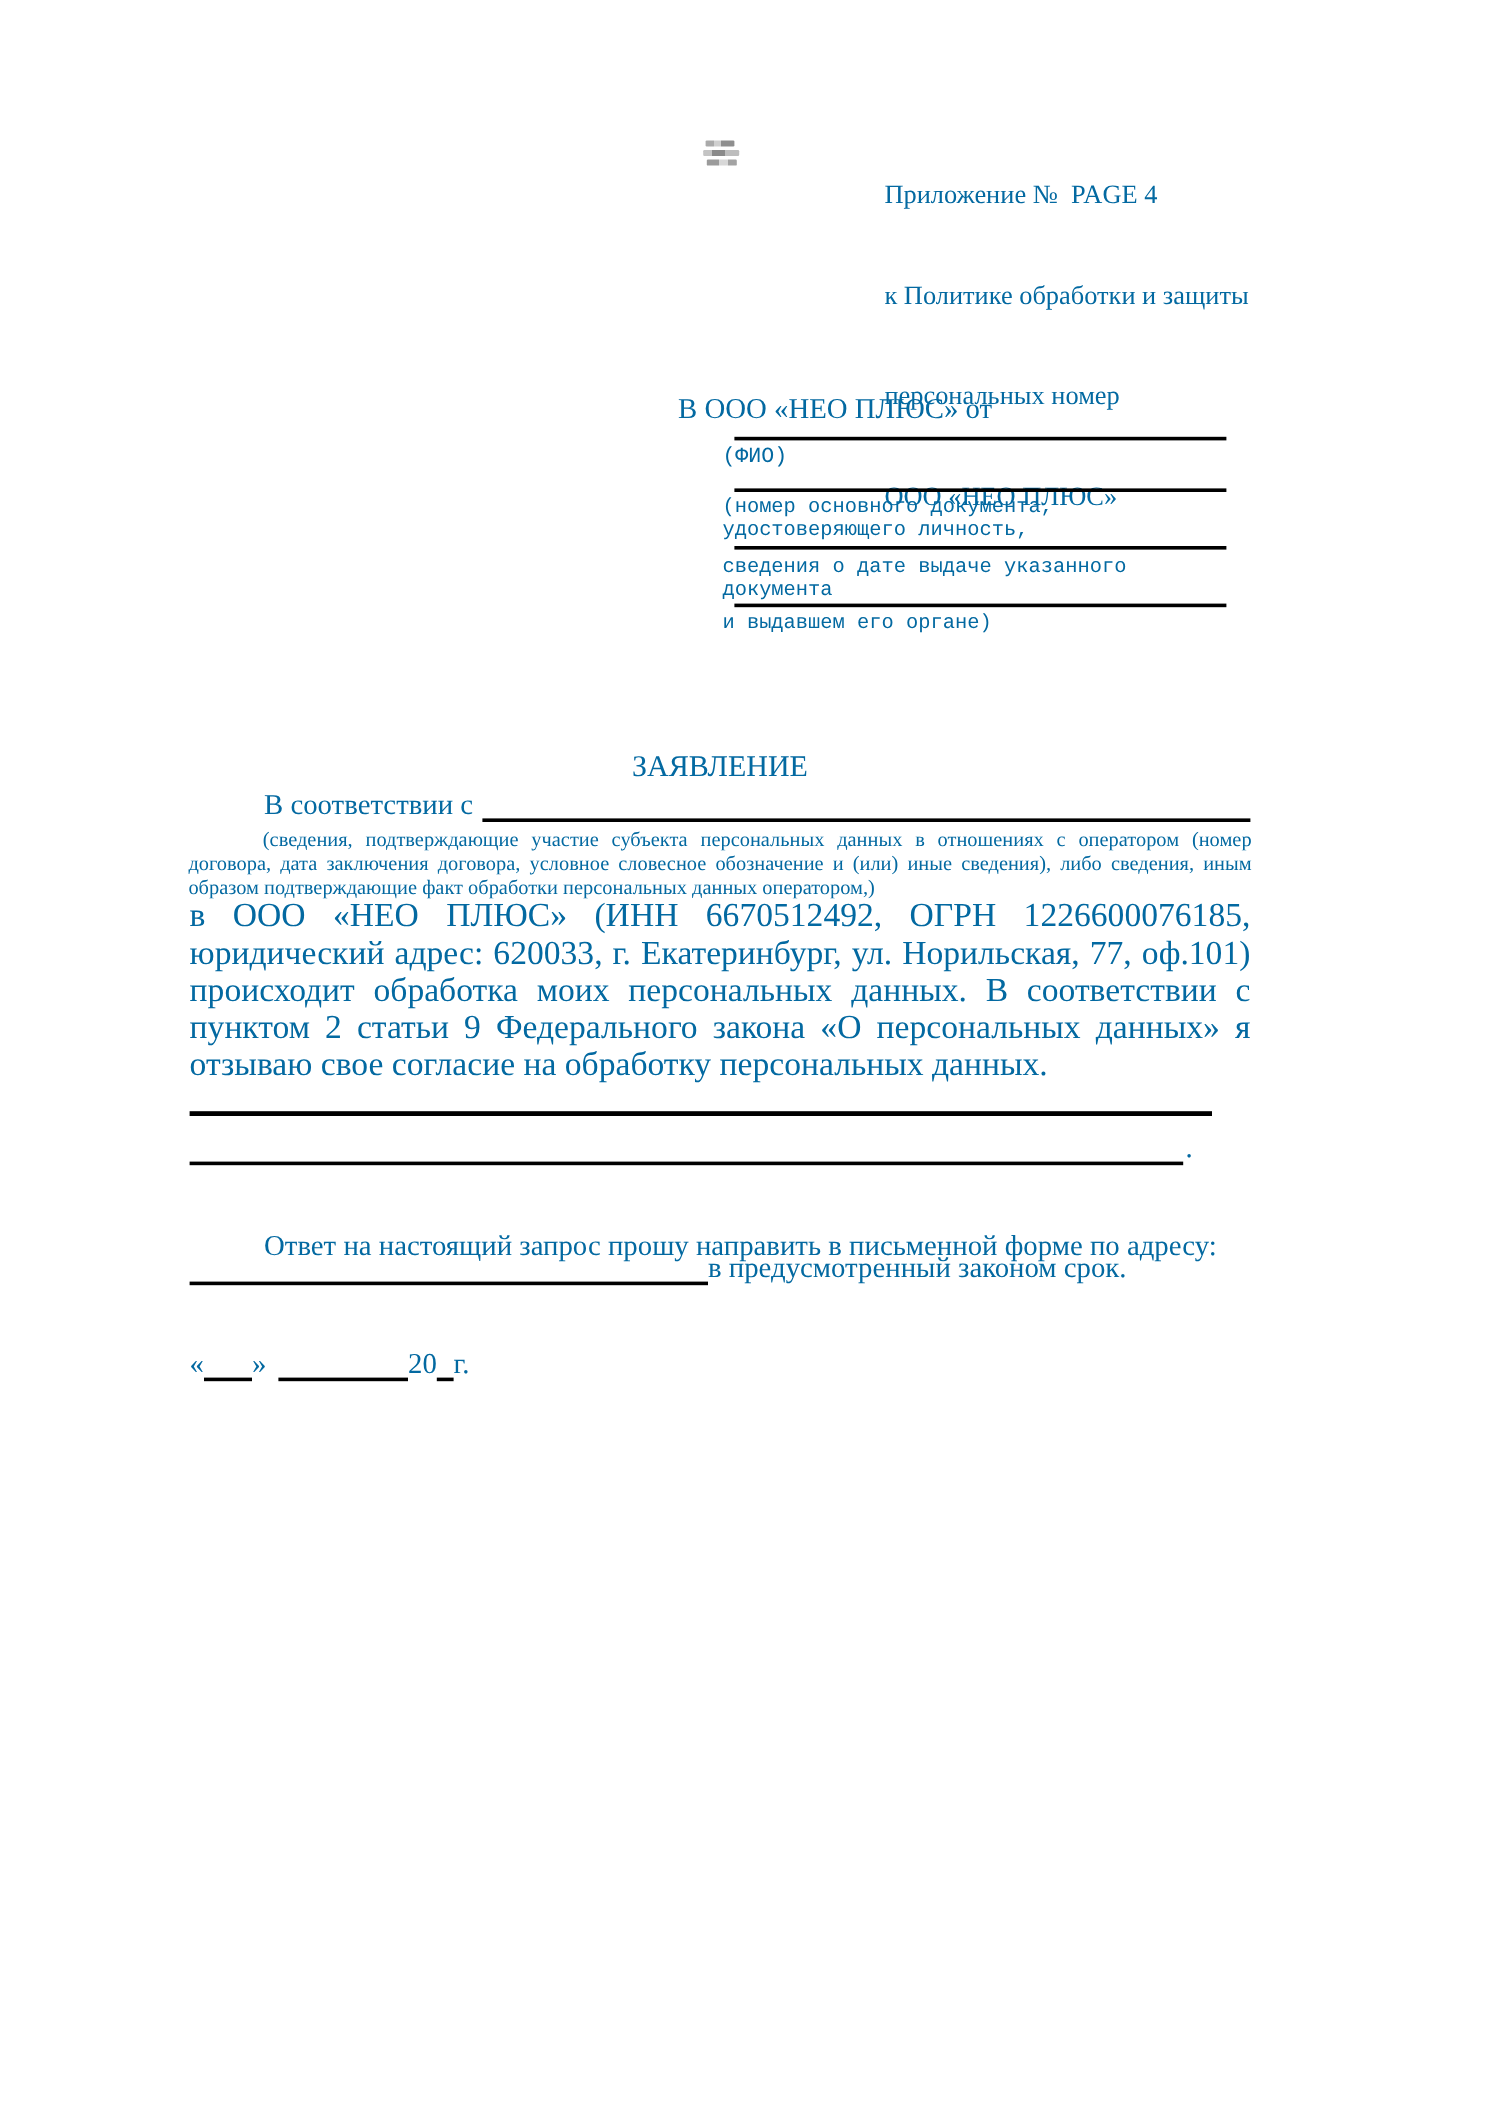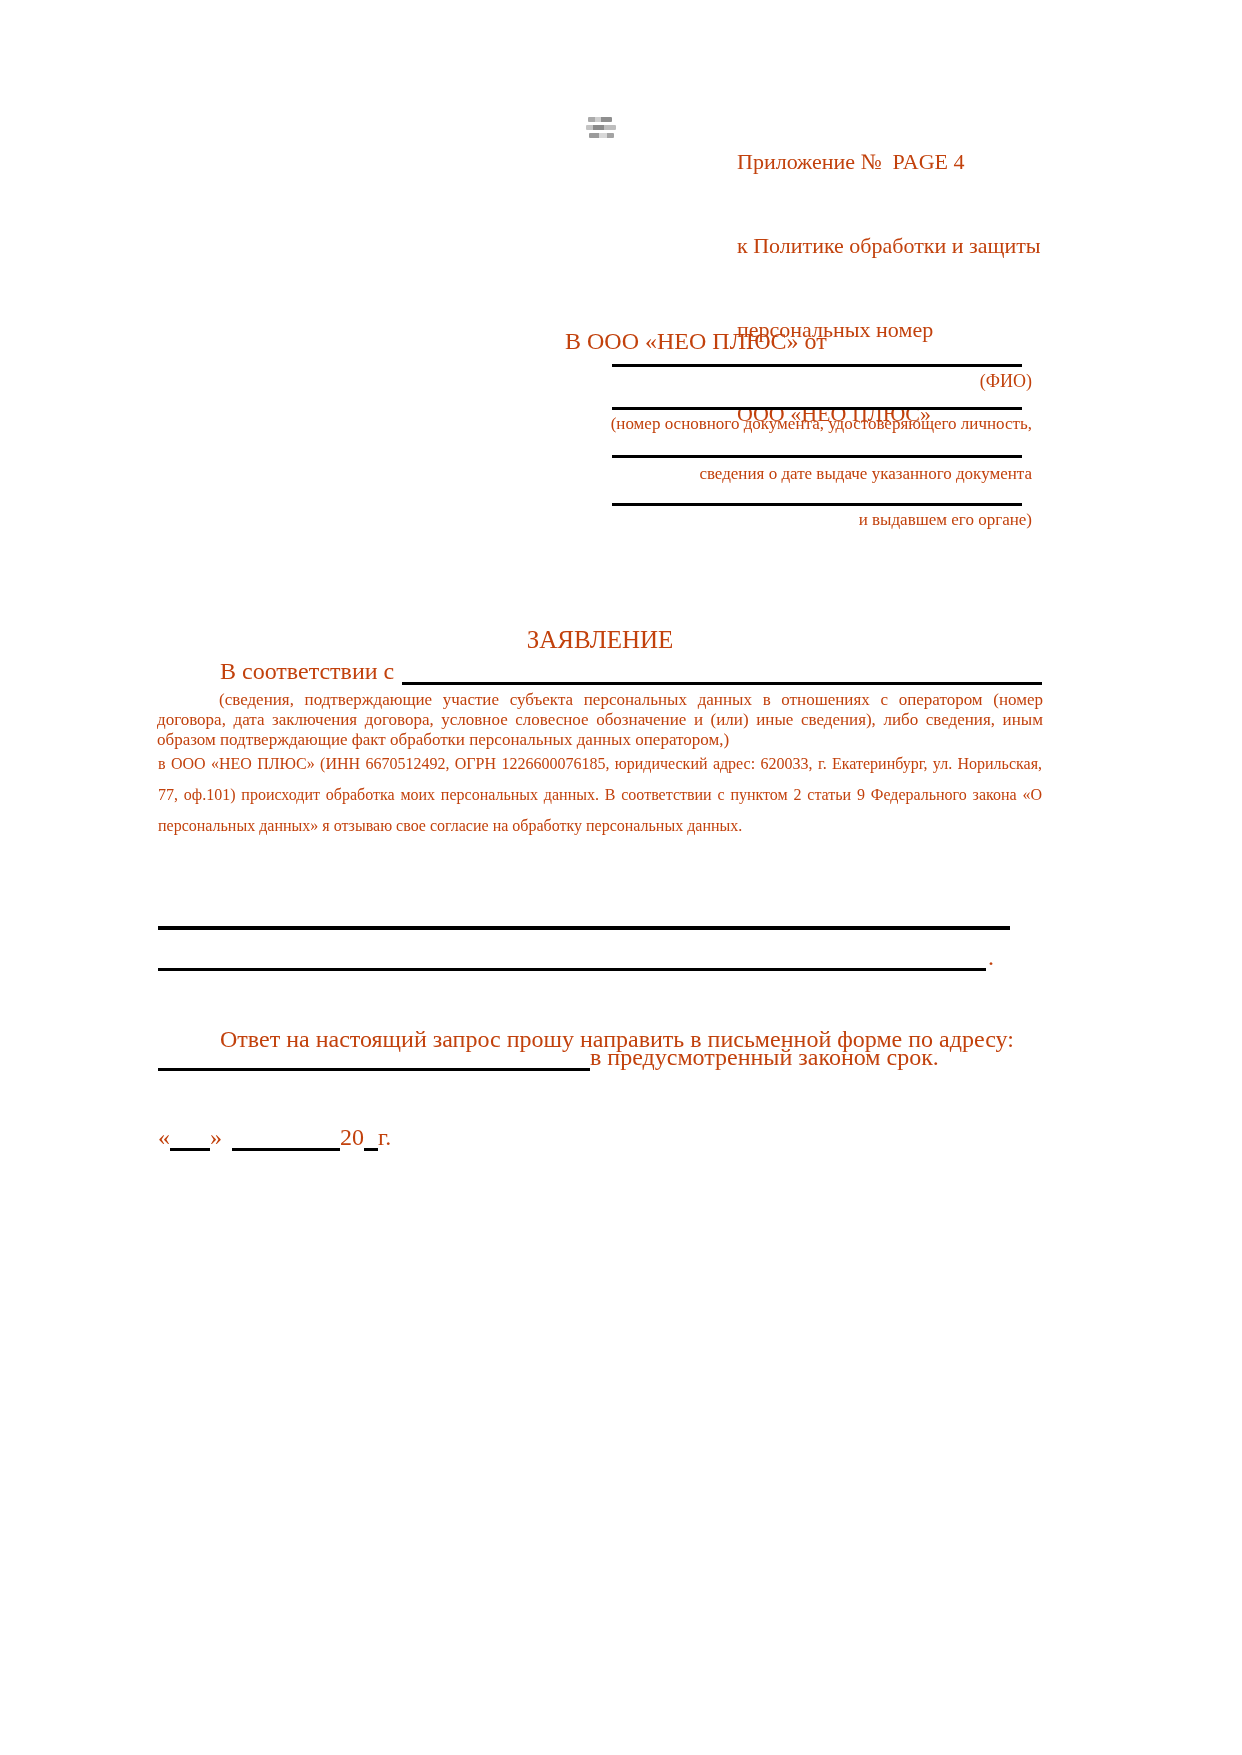--- a/index.html
+++ b/index.html
@@ -1,58 +1,58 @@
 <!DOCTYPE html>
 <html><head>
 <meta charset="utf-8">
 <style>
   html,body { margin:0; padding:0; background:#ffffff; }
   .page {
     position:relative; width:1242px; height:1755px; margin:0 auto;
-    background:#ffffff; color:#c2410c;
+    background:#ffffff; color:#0369a1;
     font-family:"Liberation Serif","DejaVu Serif",serif;
     overflow:hidden;
     border-radius:10px;
   }
   
   .stamp { position:absolute; left:586px; top:117px; width:30px; height:24px; }
   .stamp i { position:absolute; display:block; border-radius:1px; }
   .stamp .s1 { left:2px;  top:0;    width:24px; height:5px; background:linear-gradient(90deg,#aaa 0 30%,#cfcfcf 30% 55%,#8f8f8f 55% 100%); }
   .stamp .s2 { left:0;    top:8px;  width:30px; height:5px; background:linear-gradient(90deg,#c4c4c4 0 25%,#8a8a8a 25% 60%,#bdbdbd 60% 100%); }
   .stamp .s3 { left:3px;  top:16px; width:25px; height:5px; background:linear-gradient(90deg,#9b9b9b 0 40%,#d8d8d8 40% 70%,#a3a3a3 70% 100%); }
 
   .header { position:absolute; left:737px; top:92px; font-size:22px; line-height:28px; white-space:pre-wrap; }
 
   .title { position:absolute; left:148px; top:240px; width:884px; margin:0;
            font-size:26px; line-height:35px; font-weight:bold; }
 
   .to-line { position:absolute; left:565px; top:328px; font-size:24px; }
 
   .rule  { position:absolute; left:612px; width:410px; height:3px; background:#000; }
-  .cap   { position:absolute; left:602px; width:430px; text-align:right; font-size:17px; }
+  .cap   { position:absolute; left:602px; width:430px; text-align:left; font-size:17px;font-family:Liberation Mono, monospace; }
   .r1 { top:364px; } .c1 { top:371px; font-size:18px; }
   .r2 { top:407px; } .c2 { top:414px; }
   .r3 { top:455px; } .c3 { top:464px; }
   .r4 { top:503px; } .c4 { top:510px; }
 
   .zayav { position:absolute; left:160px; top:626px; width:880px; text-align:center; font-size:25px; }
 
   .flexline { display:flex; align-items:flex-end; }
   .indent { display:inline-block; width:62px; flex:none; }
   .blank { display:inline-block; border-bottom:3px solid #000; height:20px; }
   .grow { flex:1 1 auto; }
 
   .intro { position:absolute; left:158px; top:658px; width:884px; font-size:24px; }
   .intro .blank { margin-left:8px; }
 
   .fineprint { position:absolute; left:157px; top:690px; width:886px;
                font-size:17px; line-height:20px; text-align:justify; text-indent:62px; }
 
   .body-par { position:absolute; left:158px; top:748px; width:884px;
-              font-size:16px; line-height:31px; text-align:justify; }
+              font-size:28px; line-height:31px; text-align:justify; }
 
   .reason { position:absolute; left:158px; top:870px; width:884px; font-size:24px; }
   .reason .blank { margin-left:8px; }
 
   .bl1 { position:absolute; left:158px; top:926px; width:852px; height:4px; background:#000; }
   .bl2 { position:absolute; left:158px; top:944px; width:860px; font-size:24px; }
   .bl2 .blank { width:828px; margin-right:2px; }
 
   .confirm { position:absolute; left:158px; top:966px; width:884px;
              font-size:24px; line-height:31px; text-indent:62px; }

